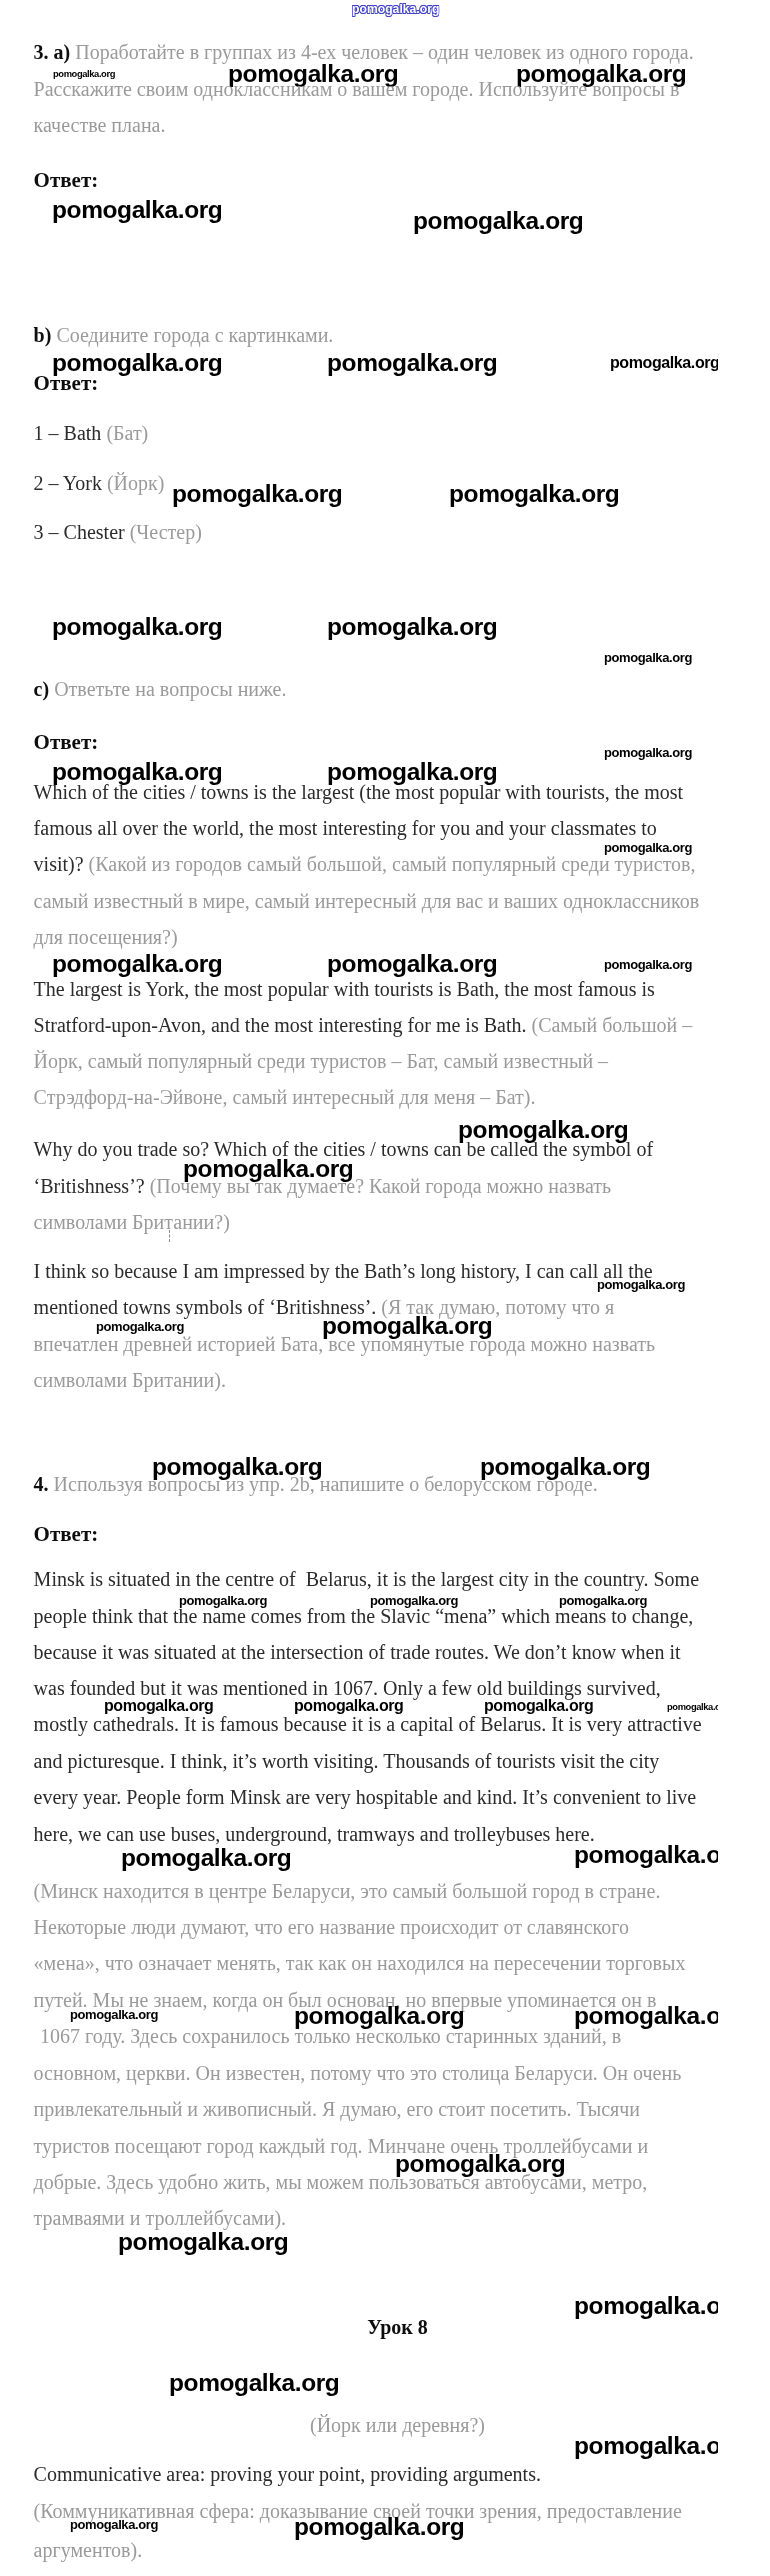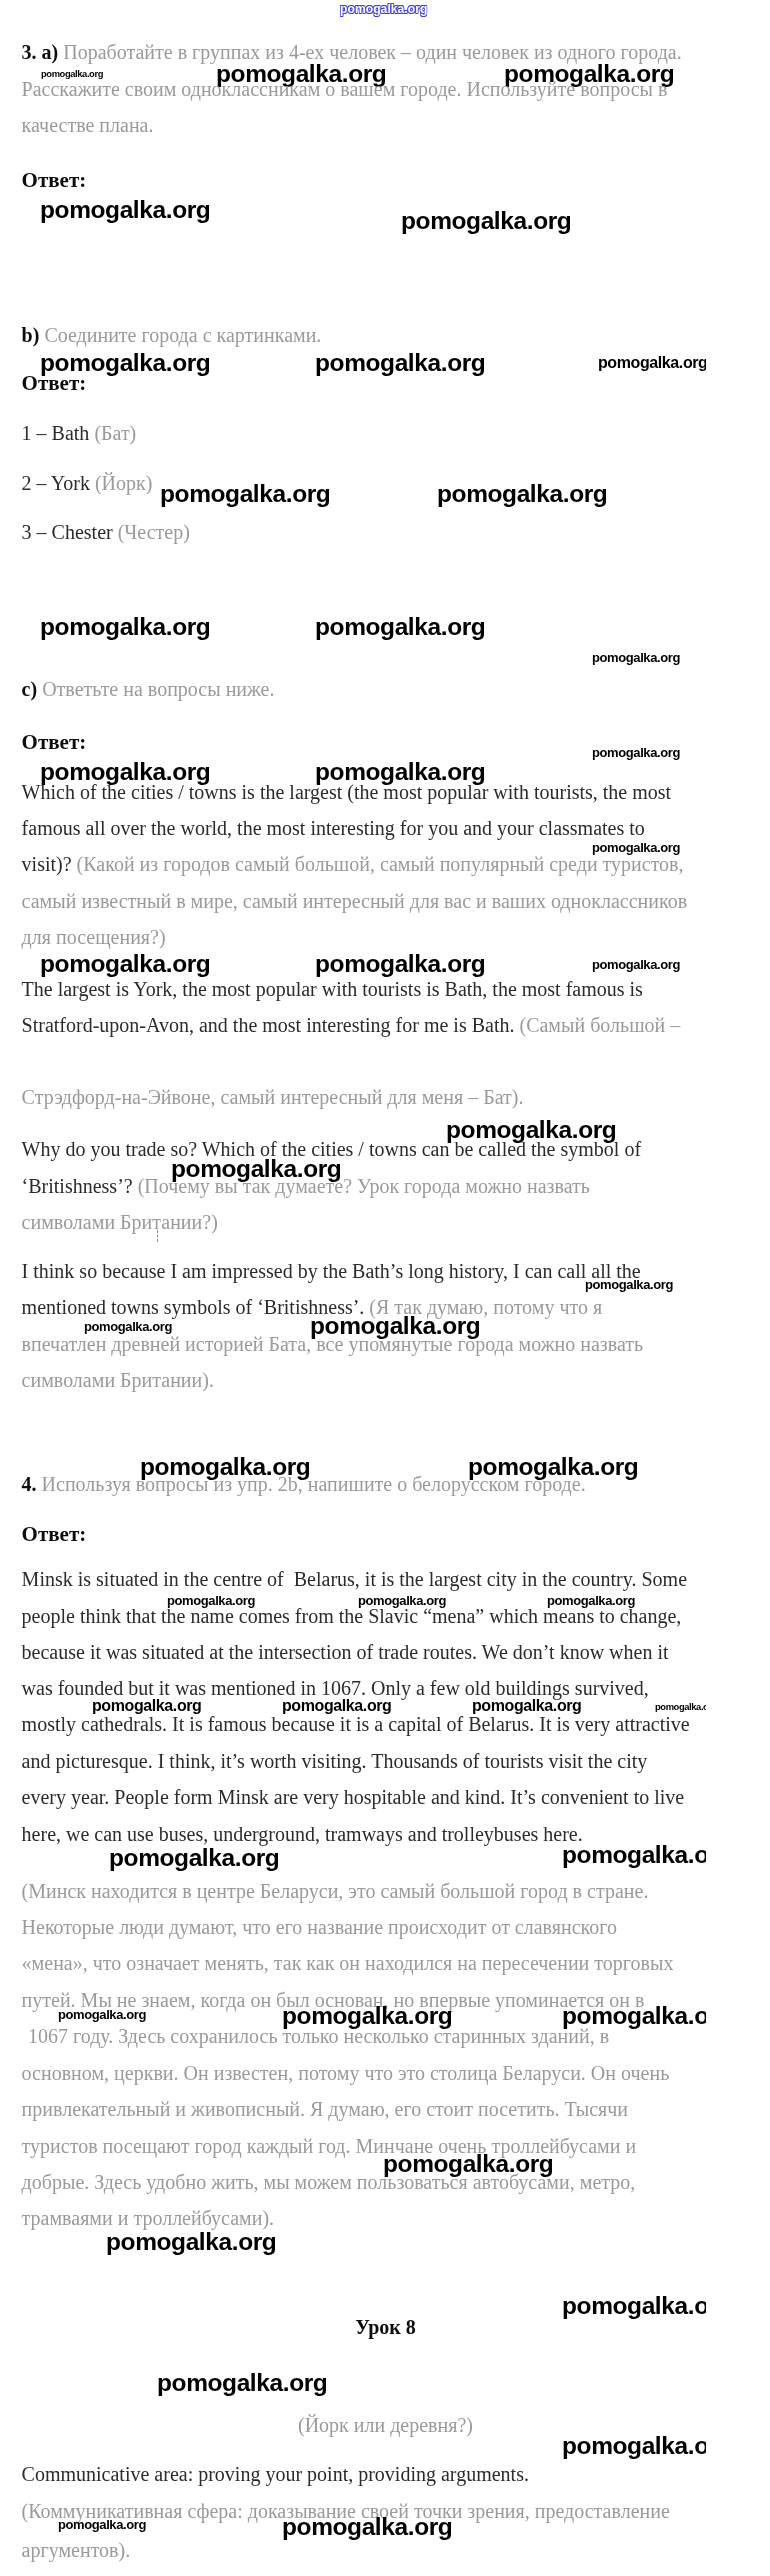--- a/index.html
+++ b/index.html
@@ -1,17 +1,17 @@
 <!DOCTYPE html>
 <html style="font-size:11.5px"><head>
 <meta charset="utf-8">
 <style>
   html,body{margin:0;padding:0;background:#ffffff;}
   .page{position:relative;width:706px;height:2576px;background:#fff;overflow:hidden;
-        font-family:"Liberation Serif",serif;}
+        font-family:"Liberation Serif",serif;margin-left:12px;}
   
   .t{position:absolute;font-size:20px;line-height:1.15;color:#2b2b2b;white-space:pre;}
   .gr{color:#9a9a9a;}            
   .dk{color:#4a4a4a;}            
   .b{font-weight:bold;color:#0e0e0e;}
   .lbl{font-weight:bold;font-size:21px;color:#0e0e0e;}
   .ctr{left:0;width:771px;text-align:center;}
   
   .wm{position:absolute;font-family:"Liberation Sans",sans-serif;font-weight:bold;
       color:#000;letter-spacing:-0.4px;white-space:pre;}
@@ -66,26 +66,27 @@
   <div class="t" style="left:21.6px;top:817px">famous all over the world, the most interesting for you and your classmates to</div>
   <div class="wm sm" style="left:592px;top:840px">pomogalka.org</div>
   <div class="t" style="left:21.6px;top:853px"><span>visit)? </span><span class="gr">(Какой из городов самый большой, самый популярный среди туристов,</span></div>
   <div class="t gr" style="left:21.6px;top:890px">самый известный в мире, самый интересный для вас и ваших одноклассников</div>
   <div class="t gr" style="left:21.6px;top:926px">для посещения?)</div>
   <div class="wm lg" style="left:40px;top:950px">pomogalka.org</div>
   <div class="wm lg" style="left:315px;top:950px">pomogalka.org</div>
   <div class="wm sm" style="left:592px;top:957px">pomogalka.org</div>
   <div class="t" style="left:21.6px;top:978px">The largest is York, the most popular with tourists is Bath, the most famous is</div>
   <div class="t" style="left:21.6px;top:1014px"><span>Stratford-upon-Avon, and the most interesting for me is Bath. </span><span class="gr">(Самый большой –</span></div>
+  <div class="t gr" style="left:21.6px;top:1050px">Йорк, самый популярный среди туристов – Бат, самый известный –</div>
   <div class="t gr" style="left:21.6px;top:1086px">Стрэдфорд-на-Эйвоне, самый интересный для меня – Бат).</div>
 
   <div class="wm lg" style="left:446px;top:1116px">pomogalka.org</div>
   <div class="t" style="left:21.6px;top:1138px">Why do you trade so? Which of the cities / towns can be called the symbol of</div>
   <div class="wm lg" style="left:171px;top:1155px">pomogalka.org</div>
-  <div class="t" style="left:21.6px;top:1175px"><span>‘Britishness’? </span><span class="gr">(Почему вы так думаете? Урок города можно назвать</span></div>
+  <div class="t" style="left:21.6px;top:1175px"><span>‘Britishness’? </span><span class="gr">(Почему вы так думаете? Какой города можно назвать</span></div>
   <div class="t gr" style="left:21.6px;top:1211px">символами Британии?)</div>
   <div class="artifact" style="left:157px;top:1230px"></div>
   <div class="t" style="left:21.6px;top:1260px">I think so because I am impressed by the Bath’s long history, I can call all the</div>
   <div class="wm sm" style="left:585px;top:1277px">pomogalka.org</div>
   <div class="t" style="left:21.6px;top:1296px"><span>mentioned towns symbols of ‘Britishness’. </span><span class="gr">(Я так думаю, потому что я</span></div>
   <div class="wm sm" style="left:84px;top:1319px">pomogalka.org</div>
   <div class="wm lg" style="left:310px;top:1312px">pomogalka.org</div>
   <div class="t gr" style="left:21.6px;top:1333px">впечатлен древней историей Бата, все упомянутые города можно назвать</div>
   <div class="t gr" style="left:21.6px;top:1369px">символами Британии).</div>
 

